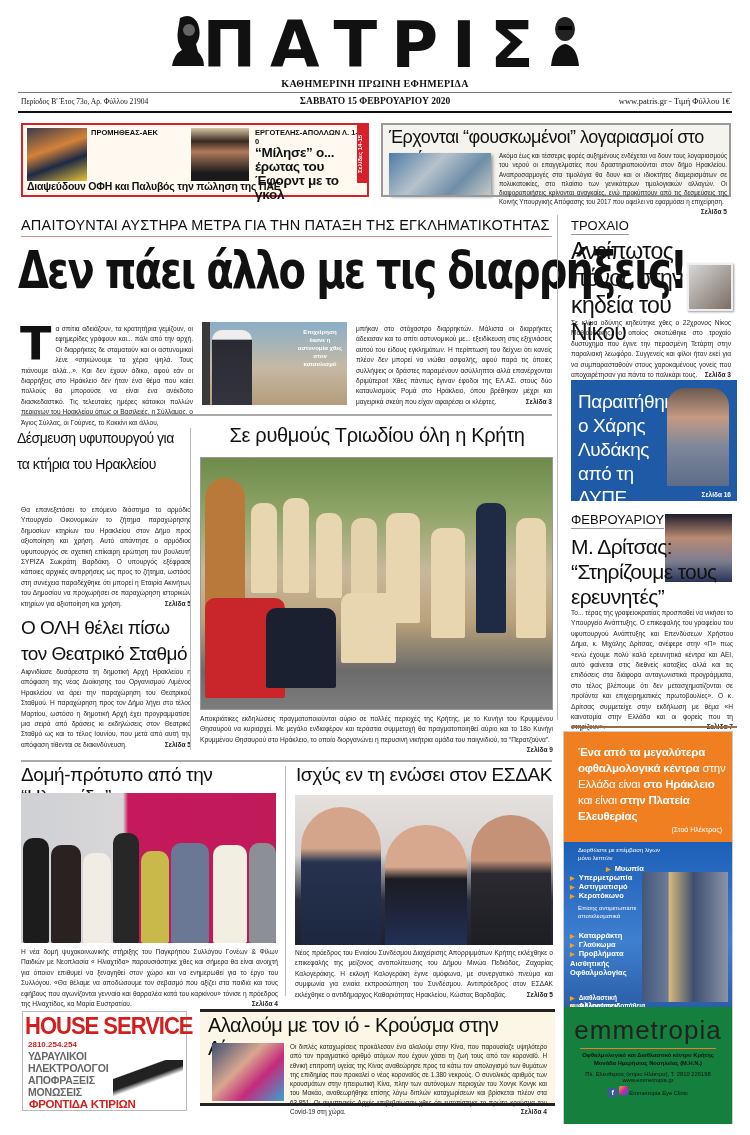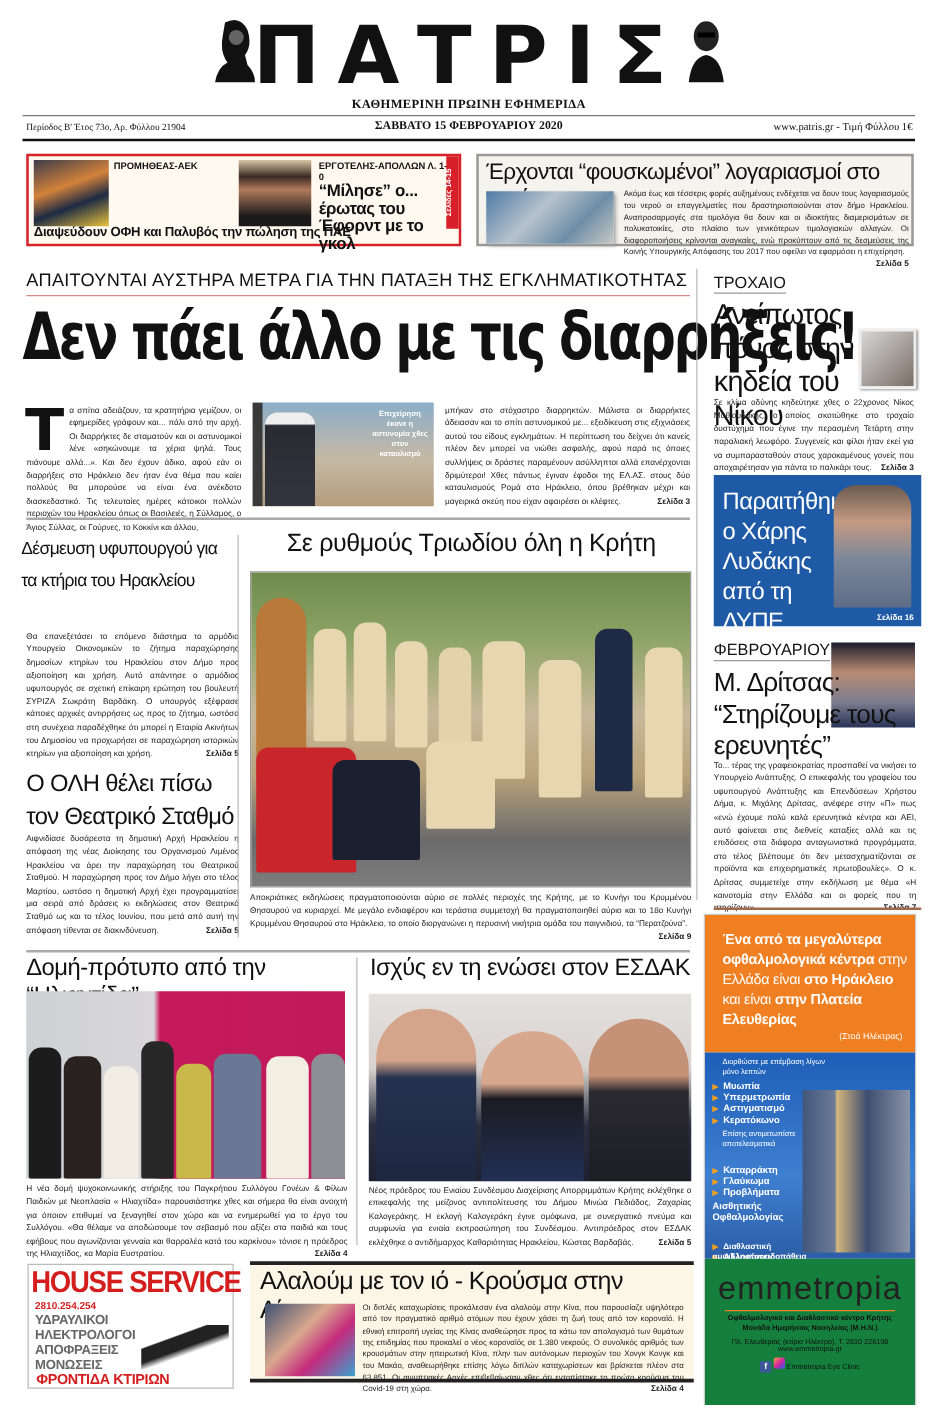--- a/index.html
+++ b/index.html
@@ -275,21 +275,21 @@
       <span>στην Ελλάδα είναι</span>
       <b>στο Ηράκλειο</b>
       <span>και είναι</span>
       <b>στην Πλατεία Ελευθερίας</b>
     </div>
     <div style="position:absolute;right:10px;top:94px;font-size:7px;">(Στοά Ηλέκτρας)</div>
   </div>
   <div id="em-blue">
     <div id="em-building"></div>
     <div style="position:absolute;left:14px;top:4px;width:90px;font-size:6px;line-height:8px;">Διορθώστε με επέμβαση λίγων μόνο λεπτών</div>
-    <div class="em-li" style="top:22px;">Μυωπία</div>
+    <div class="em-li" style="top:22px;margin-left:36px;">Μυωπία</div>
     <div class="em-li" style="top:31px;">Υπερμετρωπία</div>
     <div class="em-li" style="top:40px;">Αστιγματισμό</div>
     <div class="em-li" style="top:49px;">Κερατόκωνο</div>
     <div style="position:absolute;left:14px;top:62px;width:60px;font-size:6px;line-height:8px;">Επίσης αντιμετωπίστε αποτελεσματικά</div>
     <div class="em-li" style="top:89px;width:70px;">Καταρράκτη</div>
     <div class="em-li" style="top:98px;width:70px;">Γλαύκωμα</div>
     <div class="em-li" style="top:107px;width:72px;">Προβλήματα Αισθητικής Οφθαλμολογίας</div>
     <div class="em-li" style="top:134px;width:70px;margin-top:25px;">Αλλοιώσεις Ωχράς κηλίδας</div>
     <div class="em-li" style="top:152px;width:72px;font-size:6.5px;line-height:7px;">Διαθλαστική αμφιβληστροειδοπάθεια</div>
   </div>

